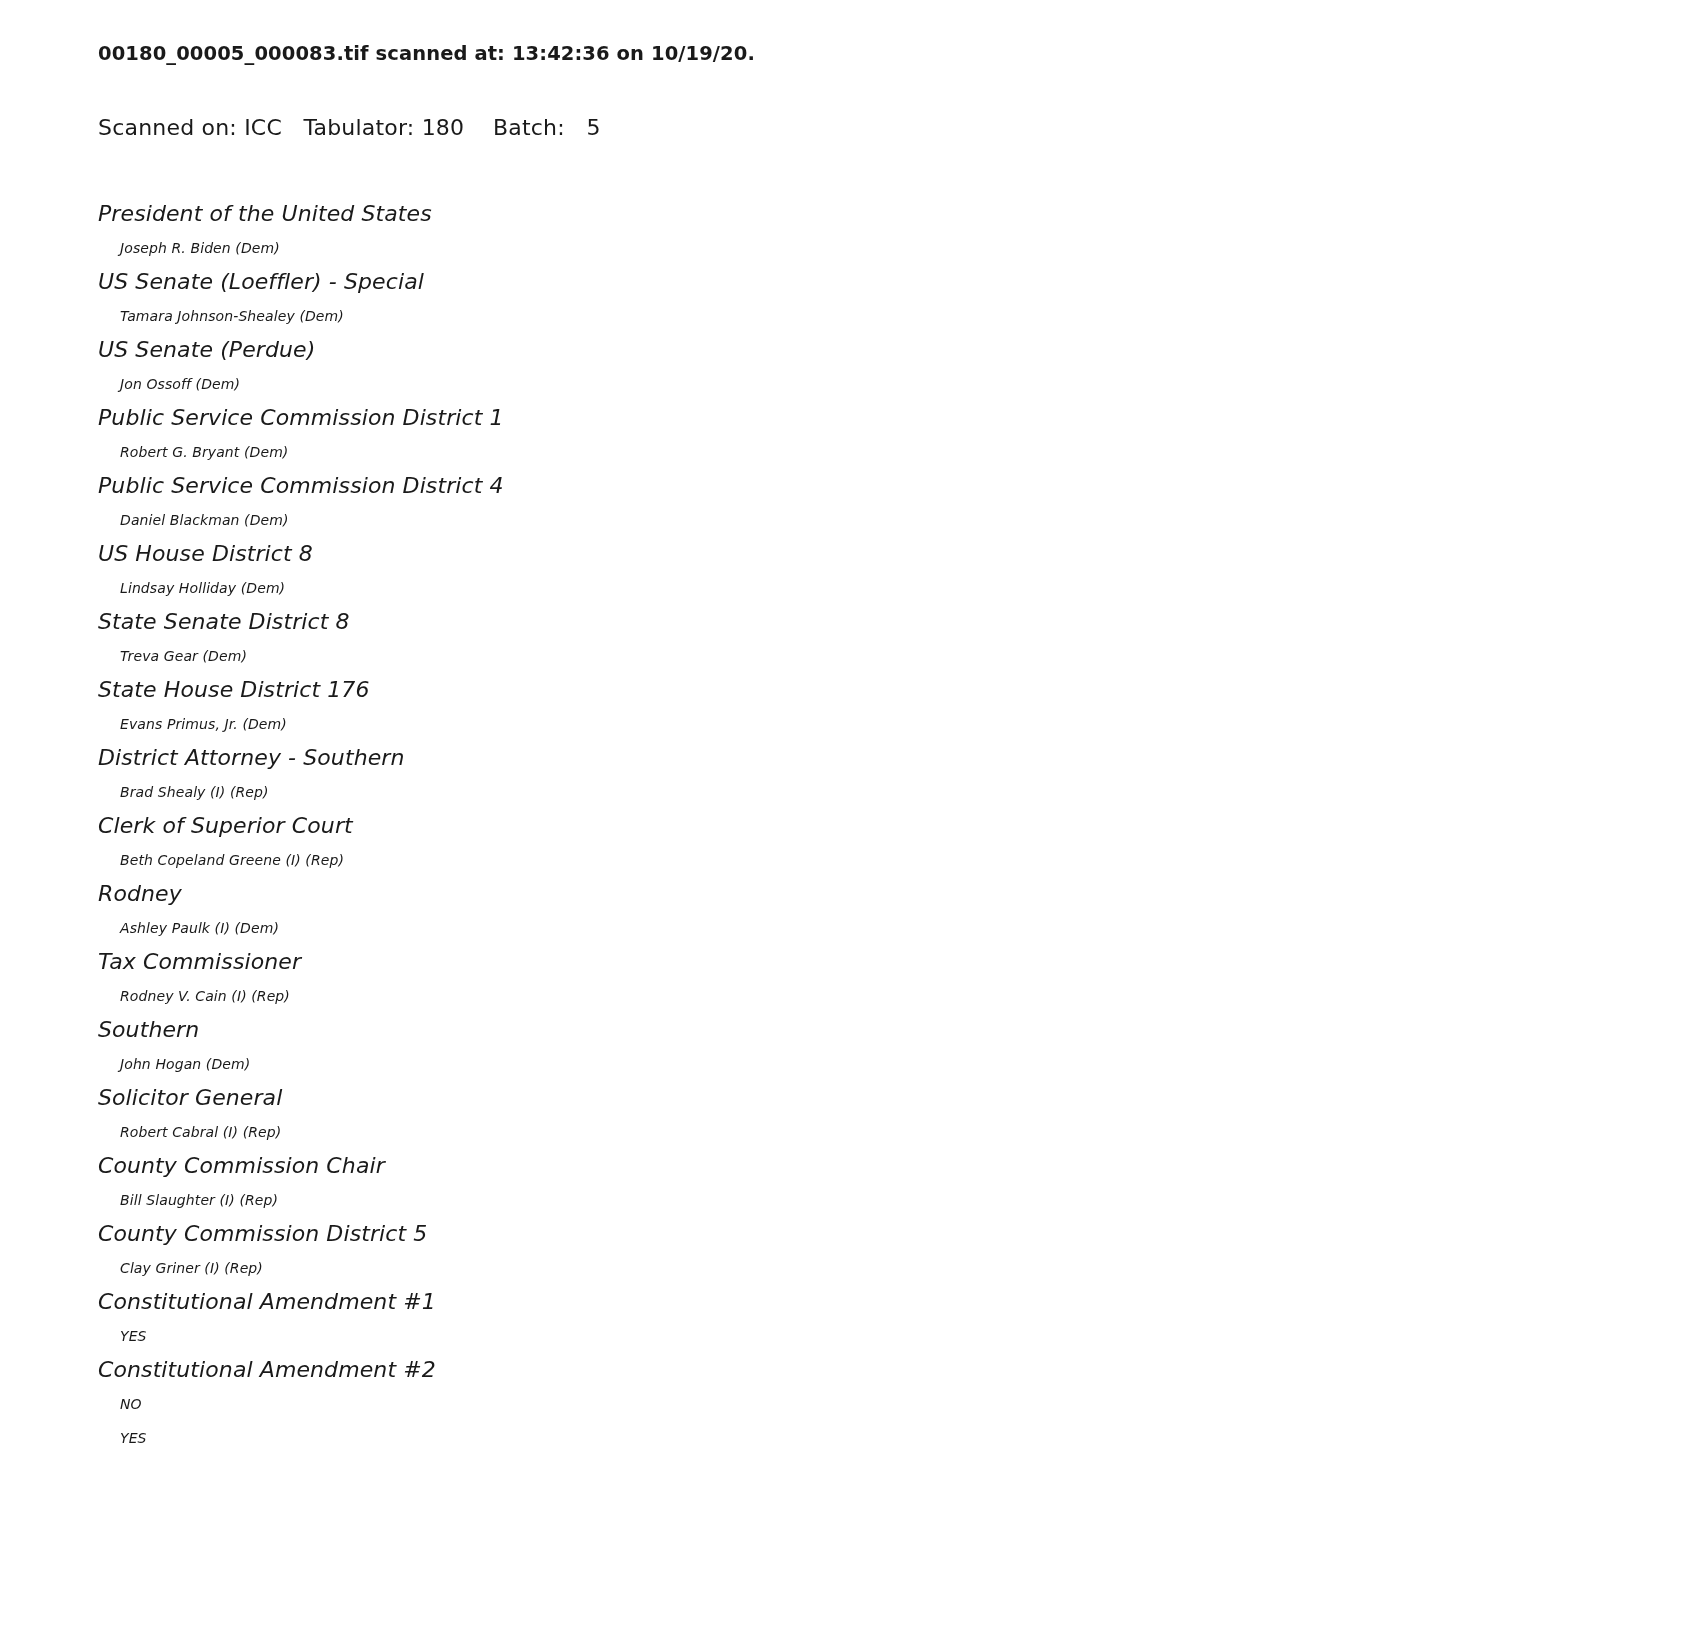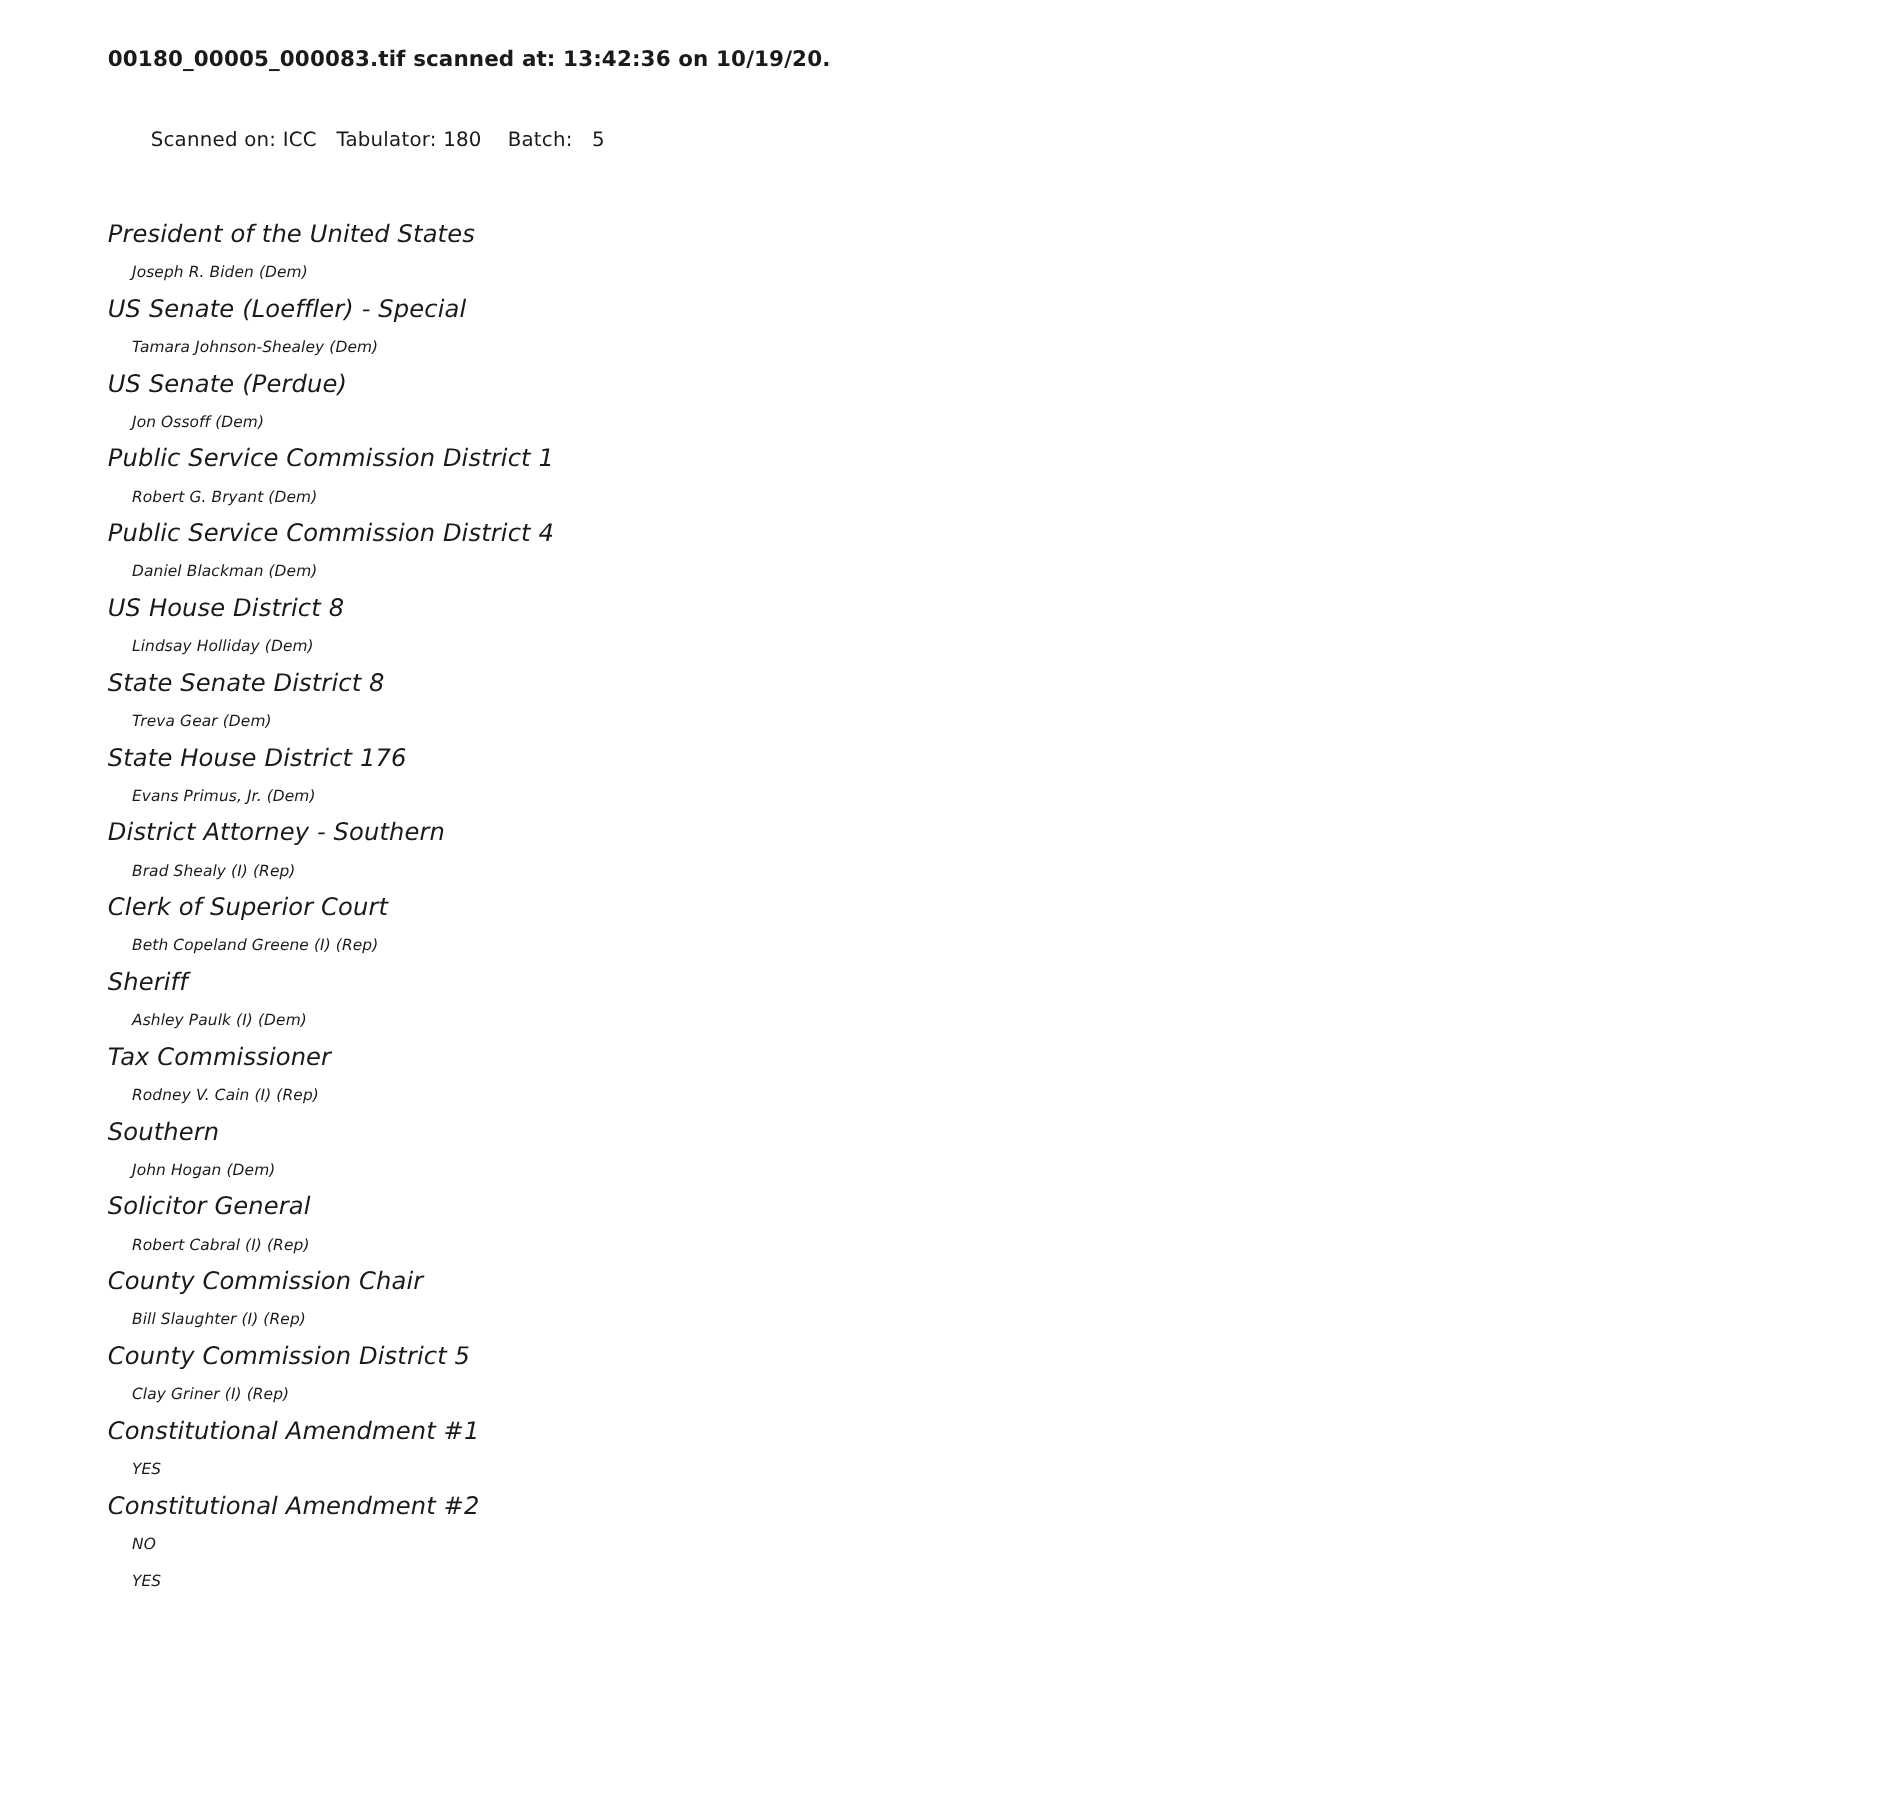--- a/index.html
+++ b/index.html
@@ -26,25 +26,24 @@
     line-height: 1.0;
     font-weight: 600;
     letter-spacing: 0.1px;
     margin: 0 0 46px 0;
     white-space: pre;
   }
   .scan-meta {
     margin: 0 0 52px 0;
   }
   .scan-meta .meta-line {
-    font-size: 18px;
+    font-size: 22px;
     line-height: 35px;
     white-space: pre;
     letter-spacing: 0.2px;
-    margin-left: 39px;
   }
   .contest-list {
     margin: 0;
     padding: 0;
     list-style: none;
     font-style: italic;
   }
   .contest {
     margin: 0;
     padding: 0;
@@ -110,21 +109,21 @@
     </li>
     <li class="contest">
       <div class="contest-title">District Attorney - Southern</div>
       <div class="contest-choice">Brad Shealy (I) (Rep)</div>
     </li>
     <li class="contest">
       <div class="contest-title">Clerk of Superior Court</div>
       <div class="contest-choice">Beth Copeland Greene (I) (Rep)</div>
     </li>
     <li class="contest">
-      <div class="contest-title">Sheriff</div>
+      <div class="contest-title">Rodney</div>
       <div class="contest-choice">Ashley Paulk (I) (Dem)</div>
     </li>
     <li class="contest">
       <div class="contest-title">Tax Commissioner</div>
       <div class="contest-choice">Rodney V. Cain (I) (Rep)</div>
     </li>
     <li class="contest">
       <div class="contest-title">Southern</div>
       <div class="contest-choice">John Hogan (Dem)</div>
     </li>

